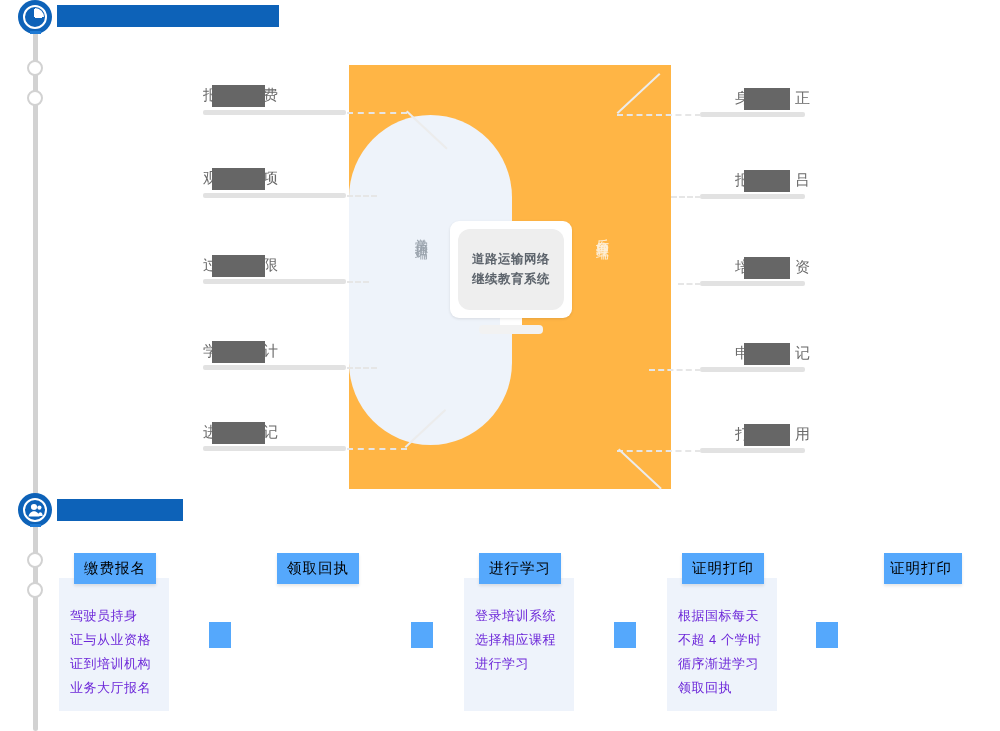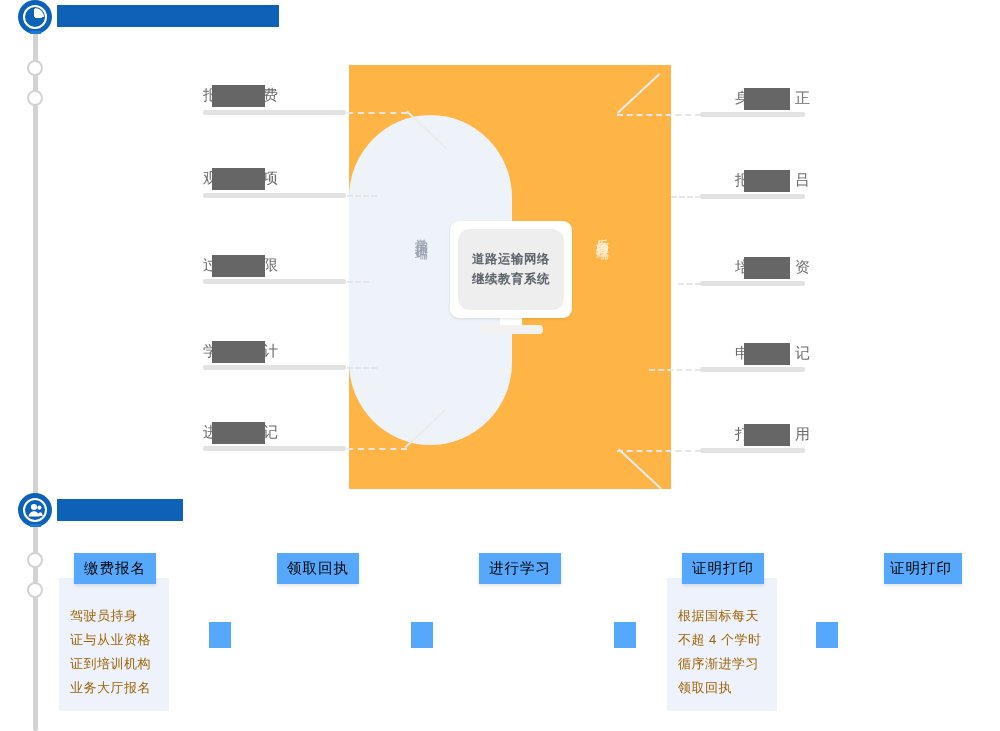--- a/index.html
+++ b/index.html
@@ -154,21 +154,21 @@
   .card {
     position: absolute;
     top: 578px;
     width: 110px; height: 133px;
     background: #eef3fb;
   }
   .card-body {
     padding: 26px 11px 0 11px;
     font-size: 13px;
     line-height: 24px;
-    color: #a16207;
+    color: #6d28d9;
     letter-spacing: .5px;
   }
   .card-tag {
     position: absolute;
     top: 553px;
     height: 31px;
     background: #55a8fc;
     color: #000000;
     font-size: 14.5px;
     letter-spacing: 1px;
@@ -319,20 +319,27 @@
     </div>
   </div>
   <div class="card-tag" style="left:74px;">缴费报名</div>
 
   <div class="step-sq" style="left:209px;"></div>
 
   <div class="card-tag" style="left:277px;">领取回执</div>
 
   <div class="step-sq" style="left:411px;"></div>
 
+  <div class="card" style="left:464px;">
+    <div class="card-body">
+      <div>登录培训系统</div>
+      <div>选择相应课程</div>
+      <div>进行学习</div>
+    </div>
+  </div>
   <div class="card-tag" style="left:479px;">进行学习</div>
 
   <div class="step-sq" style="left:614px;"></div>
 
   <div class="card" style="left:667px;">
     <div class="card-body">
       <div>根据国标每天</div>
       <div>不超 4 个学时</div>
       <div>循序渐进学习</div>
       <div>领取回执</div>

